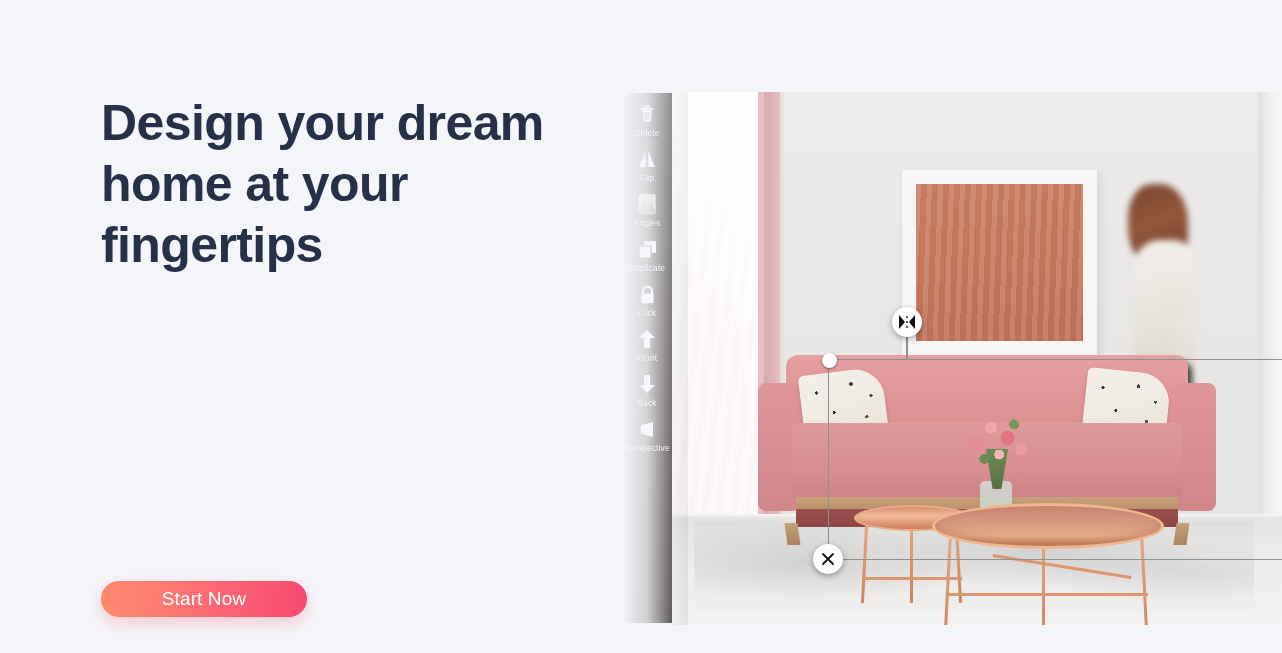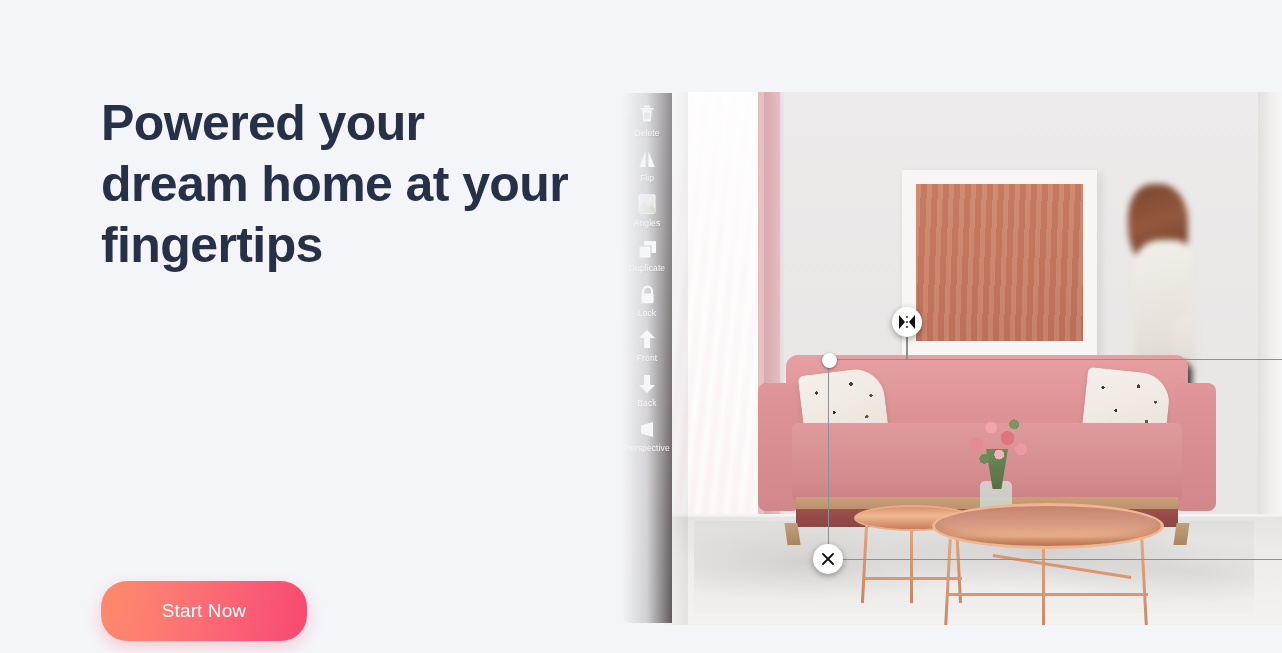--- a/index.html
+++ b/index.html
@@ -45,21 +45,21 @@
     font-size: 15.5px;
     line-height: 38px;
     color: #8b9099;
     font-weight: 400;
   }
   .cta {
     position: absolute;
     top: 488px;
     left: 0;
     width: 206px;
-    height: 60px;
+    height: 36px;
     border: none;
     border-radius: 26px;
     background: linear-gradient(100deg, #ff8a6b 0%, #fd7c72 28%, #fa5f75 68%, #f8486f 100%);
     color: #ffffff;
     font-size: 19px;
     font-family: "Liberation Sans", sans-serif;
     letter-spacing: 0.1px;
     cursor: pointer;
     box-shadow: 0 6px 16px rgba(250,90,110,0.28);
     display: flex;
@@ -356,21 +356,21 @@
     background: linear-gradient(90deg, rgba(0,0,0,0) 0%, rgba(0,0,0,0.06) 100%);
     pointer-events: none;
   }
 </style>
 </head>
 <body>
 
 <div class="page">
 
   <div class="copy">
-    <h1 class="headline">Powered your dream home at your fingertips</h1>
+    <h1 class="headline">Design your dream home at your fingertips</h1>
     <button class="cta">
       <span>Start Now</span>
     </button>
   </div>
 
   <div class="panel">
 
     <div class="photo">
       <div class="wall-back"></div>
       <div class="wall-right"></div>

